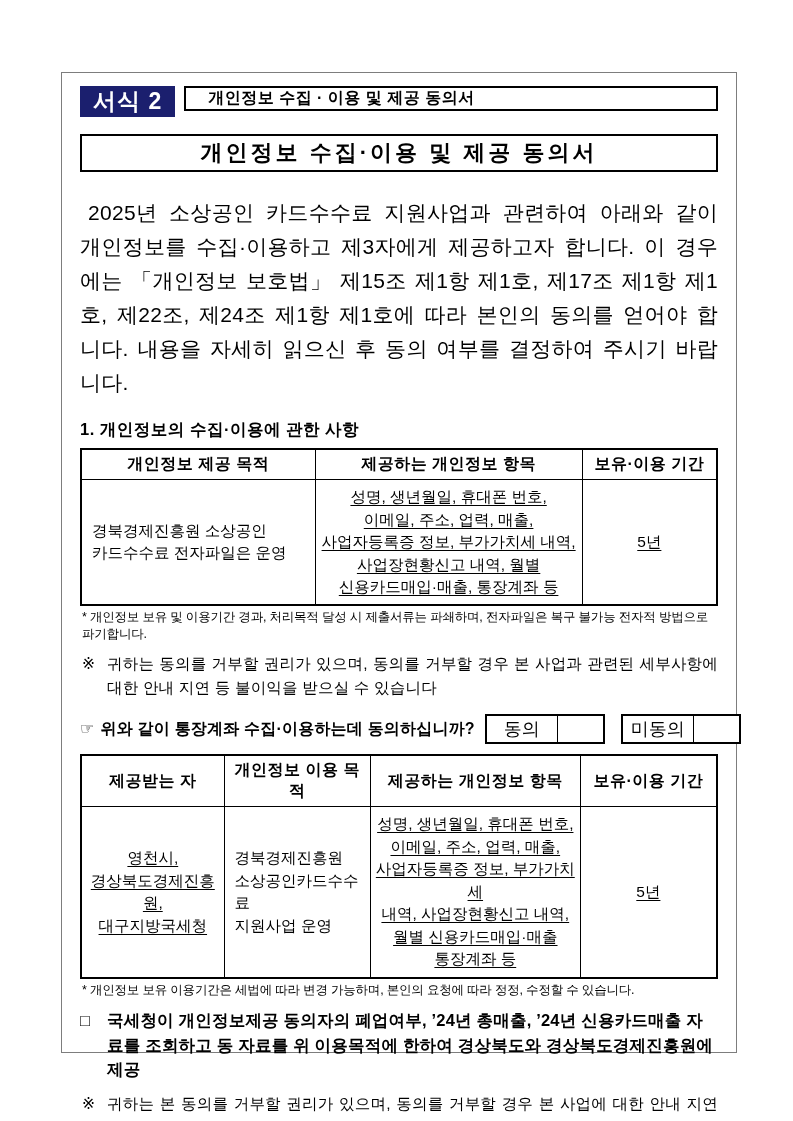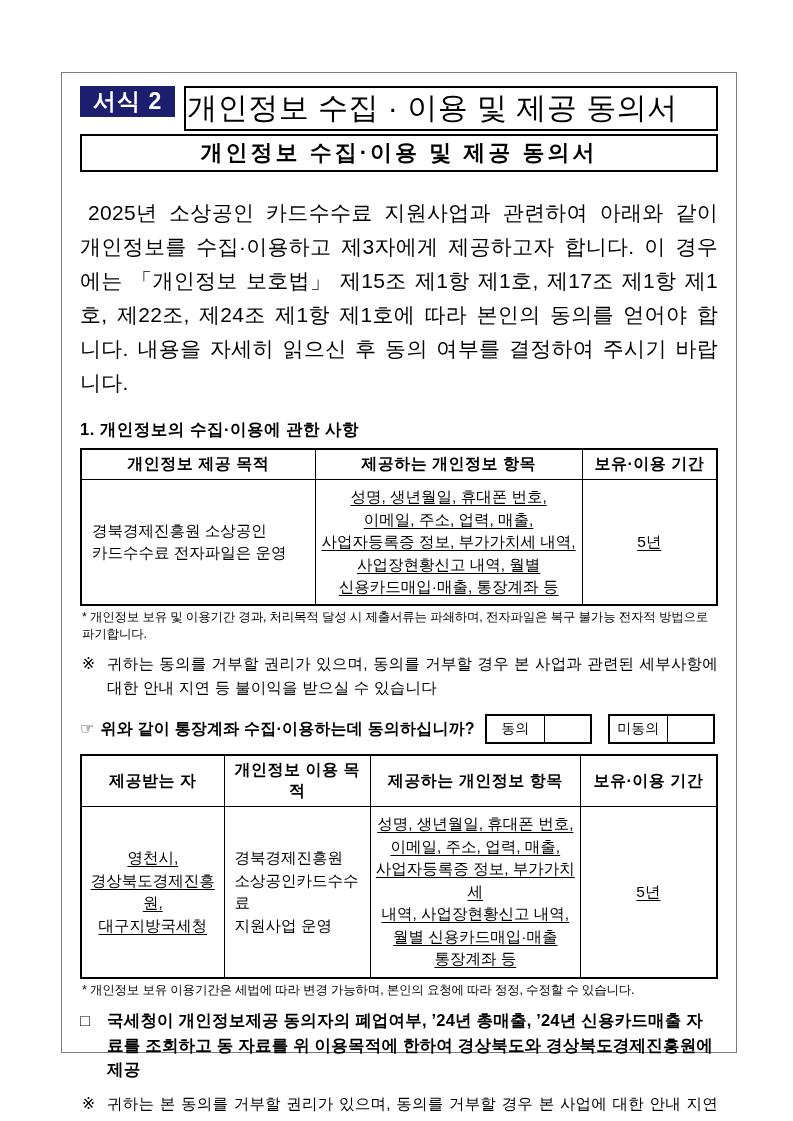--- a/index.html
+++ b/index.html
@@ -24,22 +24,22 @@
   .form-tag {
     background: #1b1f6e; color: #fff;
     font-weight: bold; font-size: 23px;
     display: flex; align-items: center; justify-content: center;
     padding: 0 13px; letter-spacing: 1px;
     flex: 0 0 auto;
   }
   .header-title-box {
     flex: 1; border: 2px solid #000; margin-left: 9px;
     display: flex; align-items: center;
-    padding-left: 1px;
-    font-weight: normal; font-size: 30px; letter-spacing: 0.5px;
+    padding-left: 22px;
+    font-weight: bold; font-size: 16px; letter-spacing: 0.5px;
   }
   .main-title-box {
     border: 2px solid #000; height: 38px; margin-bottom: 24px;
     display: flex; align-items: center; justify-content: center;
     font-weight: bold; font-size: 22px; letter-spacing: 3px;
   }
 
   
   .intro {
     font-size: 21px; line-height: 1.62; text-align: justify;
@@ -78,22 +78,22 @@
   }
   .note-box-bold .marker { position: absolute; left: 0; top: 0; }
 
   
   .consent-row { display: flex; align-items: center; margin: 4px 0 10px 0; }
   .consent-q { font-weight: bold; font-size: 16px; letter-spacing: 0.2px; white-space: nowrap; }
   .consent-q .pointer { margin-right: 6px; }
   .consent-boxes { display: flex; margin-left: 10px; gap: 16px; }
   .consent-box { display: flex; border: 2px solid #000; height: 30px; background: #fff; }
   .consent-box .label {
-    font-size: 14px; display: flex; align-items: center; justify-content: center;
-    width: 58px; border-right: 1px solid #000; font-weight: normal;
+    font-size: 18px; display: flex; align-items: center; justify-content: center;
+    width: 71px; border-right: 1px solid #000; font-weight: normal;
   }
   .consent-box .mark-cell { width: 45px; }
 </style>
 </head>
 <body>
 
 <div class="page-border">
 
   <div class="form-header">
     <div class="form-tag">서식 2</div>

